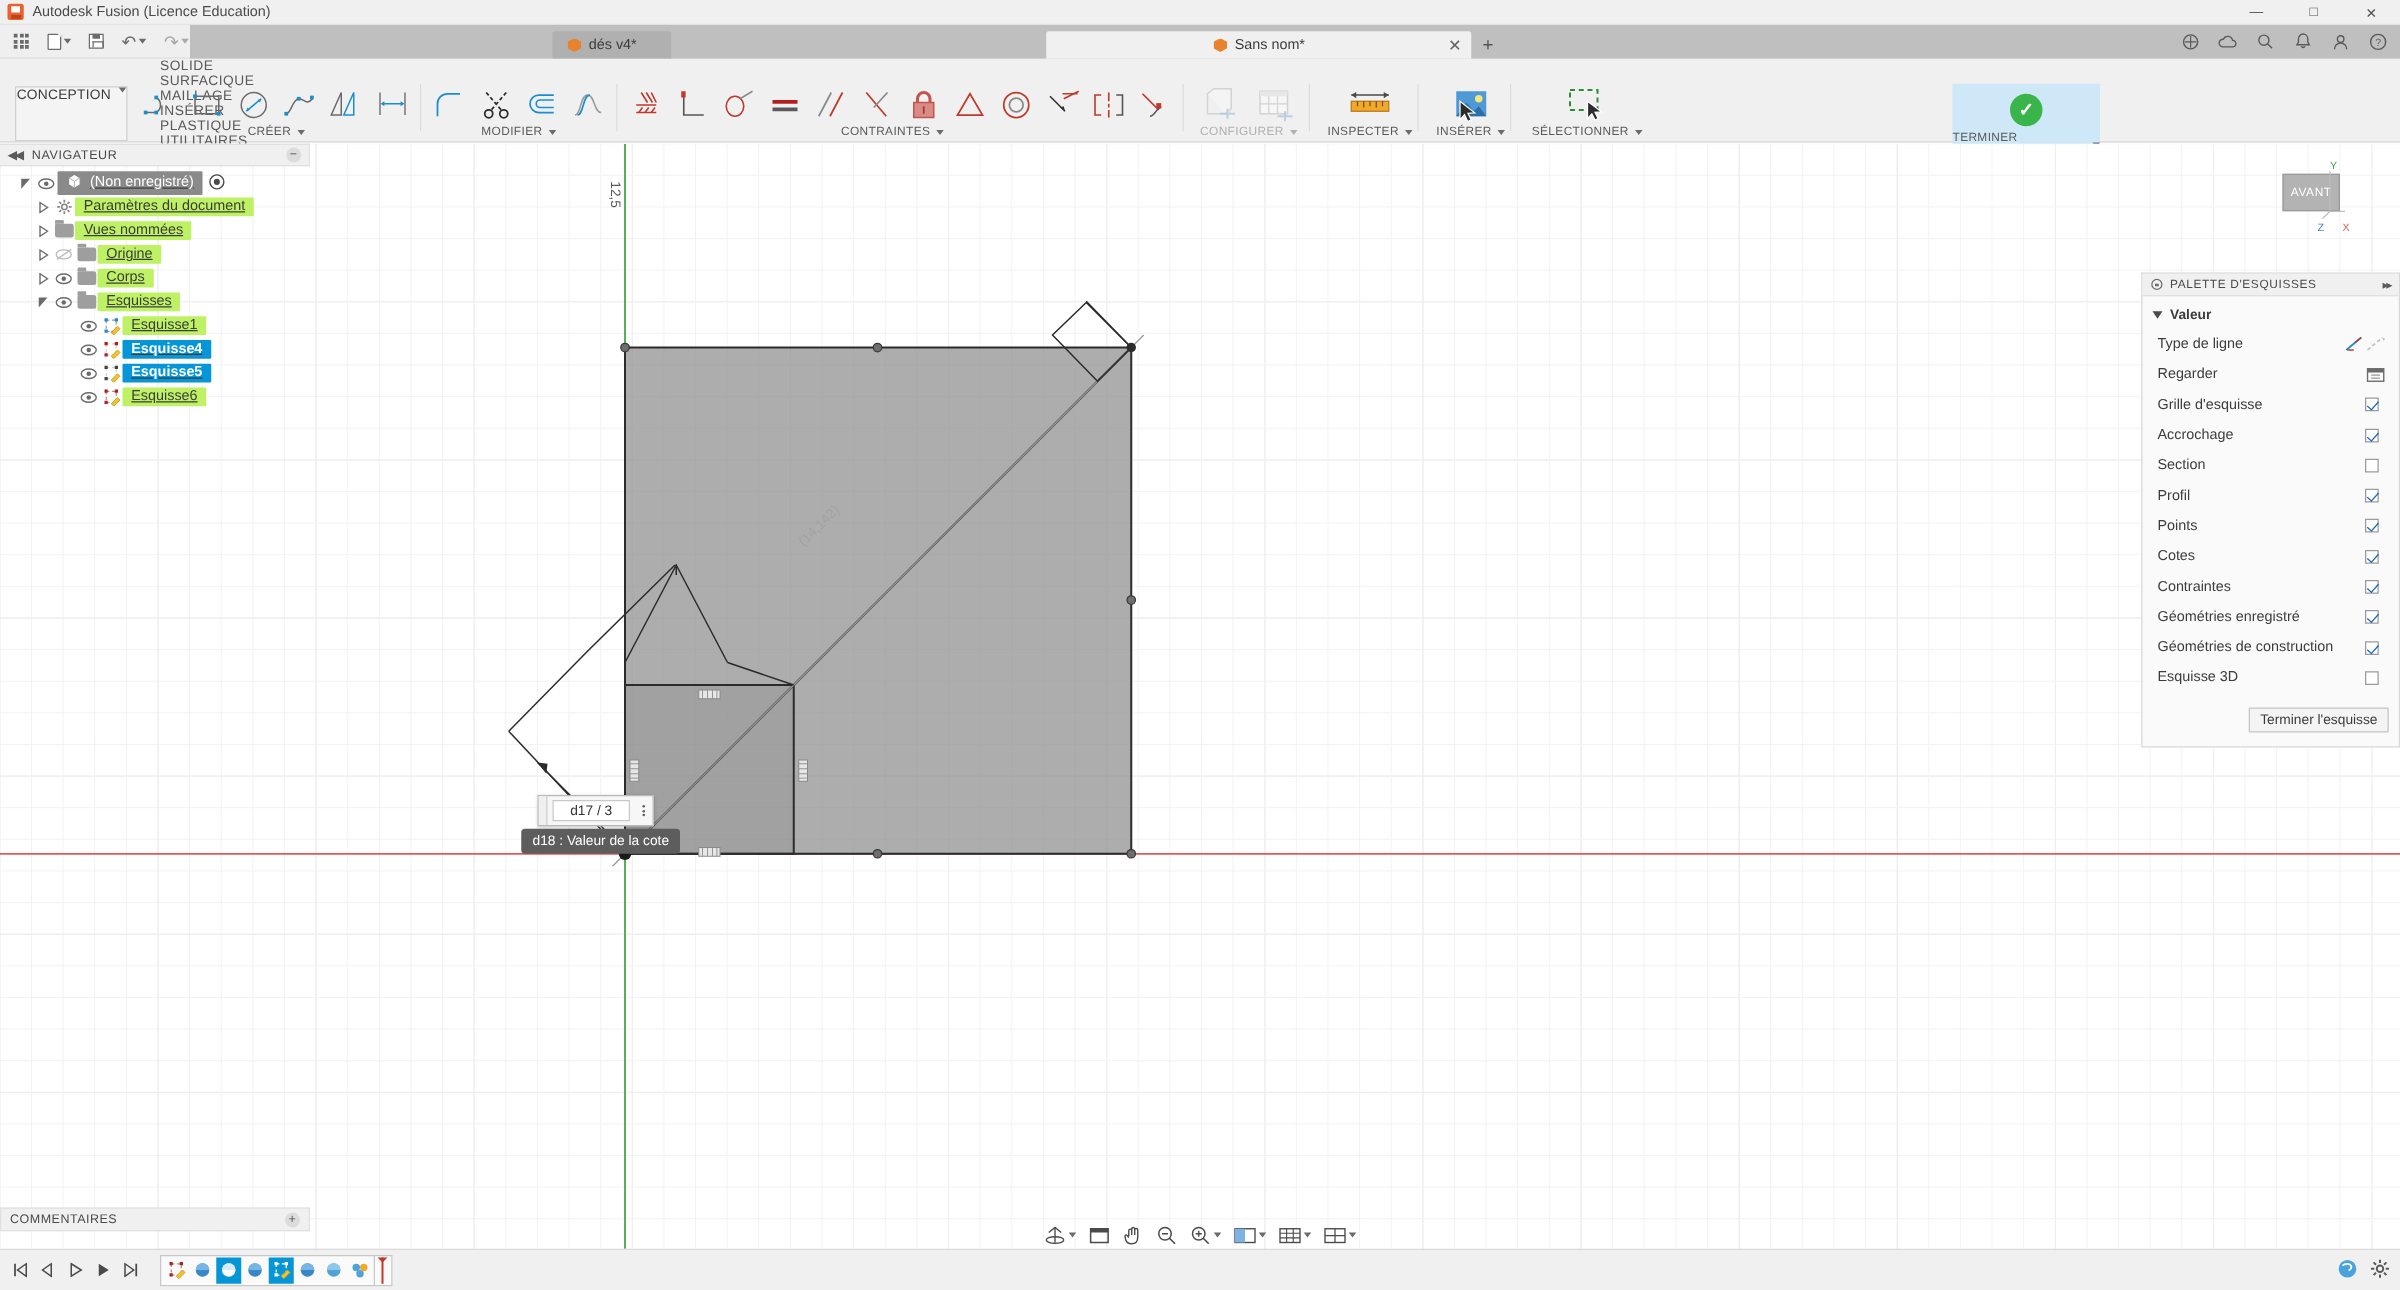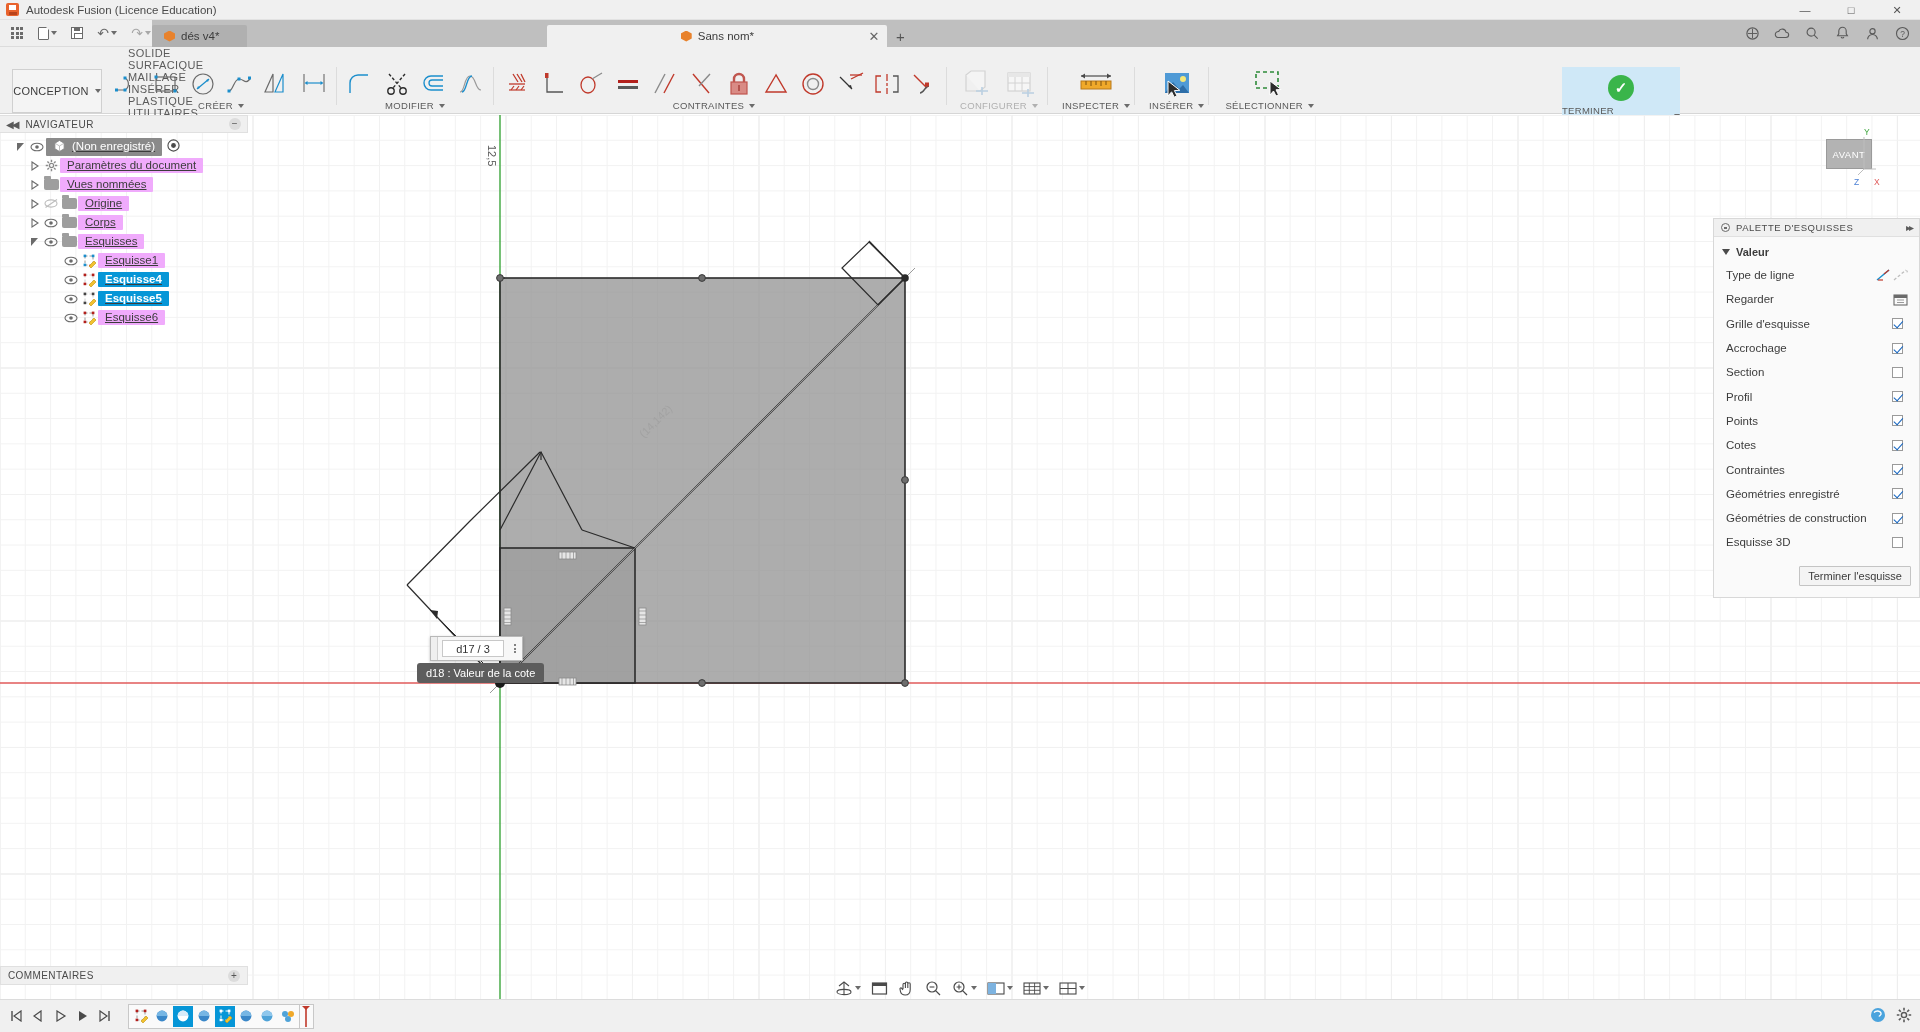--- a/index.html
+++ b/index.html
@@ -39,39 +39,39 @@
   .save-icon:before{content:"";position:absolute;left:2px;top:-1px;width:6px;height:4px;background:#6b6b6b;}
   .save-icon:after{content:"";position:absolute;left:1.5px;bottom:0;width:7px;height:4px;border:1px solid #6b6b6b;border-bottom:none;}
   .arrow-u, .arrow-r { font-size:14px; color:#6b6b6b; line-height:1; }
 
   .tabstrip { position:absolute; left:152px; right:0; top:0; height:27px; background:#bfbfbf; display:flex; align-items:flex-end;}
   .doctab { height:22px; background:#b0b0b0; display:flex; align-items:center; gap:6px;
      padding:0 12px; font-size:11.5px; color:#3c3c3c; border-radius:2px 2px 0 0; position:relative;}
   .doctab.active { background:#f0f0f0; }
   .doctab .xmark{ color:#666; font-size:13px; margin-left:10px; }
   .tab-cube { width:11px;height:11px;background:#e8822c; clip-path:polygon(50% 0,100% 27%,100% 73%,50% 100%,0 73%,0 27%); }
-  .tab1 { }
+  .tab1 { margin-left:290px; }
   .tab2 { margin-left:300px; width:340px; justify-content:center; }
   .plusbtn { width:26px;height:22px;display:flex;align-items:center;justify-content:center;font-size:15px;color:#555;}
   .qab-right { position:absolute; right:4px; top:2px; display:flex; align-items:center; gap:2px;}
   .rbtn { width:28px;height:22px;display:flex;align-items:center;justify-content:center;color:#555;font-size:13px;}
   .badge { position:absolute; top:2px; right:4px; background:#e8622c; color:#fff; font-size:7px;
      border-radius:6px; padding:0 3px; }
 
   
   .ribbon { height:67px; background:#f0f0f0; position:relative; border-bottom:1px solid #d6d6d6; }
   .rtabs { position:absolute; top:0; left:110px; height:20px; display:flex;flex-direction:column; }
   .rtab { padding:0 18px; font-size:11px; color:#5a5a5a; letter-spacing:.4px;
      display:flex; align-items:center; height:20px; }
   .rtab.active { color:#1b8ecc; }
   .rtab.active:after { content:""; position:absolute; }
 
   .rbody { position:absolute; top:20px; left:0; right:0; height:47px; display:flex; align-items:flex-start;}
   .concept-btn { width:90px; height:44px; margin:2px 8px 0 12px; border:1px solid #d0d0d0;
-     background:#f4f4f4; display:flex; align-items:center; justify-content:center; gap:4px;
+     background:#f4f4f4; display:flex; justify-content:center; gap:4px;
      font-size:11px; color:#3c3c3c; letter-spacing:.2px; }
   .grp { display:flex; flex-direction:column; align-items:center; height:47px; position:relative;}
   .grp-icons { display:flex; align-items:center; height:34px; }
   .grp-label { font-size:9.5px; color:#5a5a5a; letter-spacing:.3px; margin-top:-1px;
      display:flex; align-items:center; gap:3px;}
   .ic { width:37px; height:32px; display:flex; align-items:center; justify-content:center; }
   .ic svg { display:block; }
   .vsep { width:1px; height:38px; background:#dcdcdc; margin:0 4px; align-self:flex-start; }
   .finish-grp { background:#cfe8f7; width:118px; height:67px; position:absolute; right:240px; top:0;
      display:flex; flex-direction:column; align-items:center; justify-content:center; }
@@ -94,21 +94,21 @@
   
   .nav { position:absolute; left:0; top:0; width:248px; }
   .nav-hd { height:18px; background:#f0f0f0; display:flex; align-items:center;
      padding:0 6px; font-size:10px; letter-spacing:.5px; color:#4a4a4a; border:1px solid #e0e0e0;
      border-left:none; }
   .nav-hd .collapse{ color:#5a5a5a; margin-right:8px; font-size:10px; letter-spacing:-2px;}
   .nav-hd .minus{ margin-left:auto; width:12px;height:12px;border-radius:50%;background:#dcdcdc;
      display:flex;align-items:center;justify-content:center;font-size:10px;color:#555;line-height:1;}
   .tree { padding-top:4px;text-decoration:underline; }
   .trow { height:19px; display:flex; align-items:center; font-size:11.5px; color:#3c3c3c; position:relative; }
-  .trow .lbl { background:#f0abfc; padding:1px 7px 2px; border-radius:1px; white-space:nowrap;}
+  .trow .lbl { background:#bef264; padding:1px 7px 2px; border-radius:1px; white-space:nowrap;}
   .trow.sel .lbl { background:#8a8a8a; color:#fff; }
   .trow.blue .lbl { background:#0696d7; color:#fff; font-weight:bold; }
   .tw { width:14px; display:flex; align-items:center; justify-content:center; }
   .eye { width:18px; display:flex; align-items:center; justify-content:center; }
   .folder { width:15px;height:11px;background:#9e9e9e; border-radius:1px 2px 2px 2px; position:relative;}
   .folder:before{content:"";position:absolute;left:0;top:-3px;width:7px;height:3px;background:#9e9e9e;border-radius:1px 1px 0 0;}
 
   
   .palette { position:absolute; right:0; top:103px; width:207px; background:#fafafa;
      border:1px solid #d8d8d8; }

